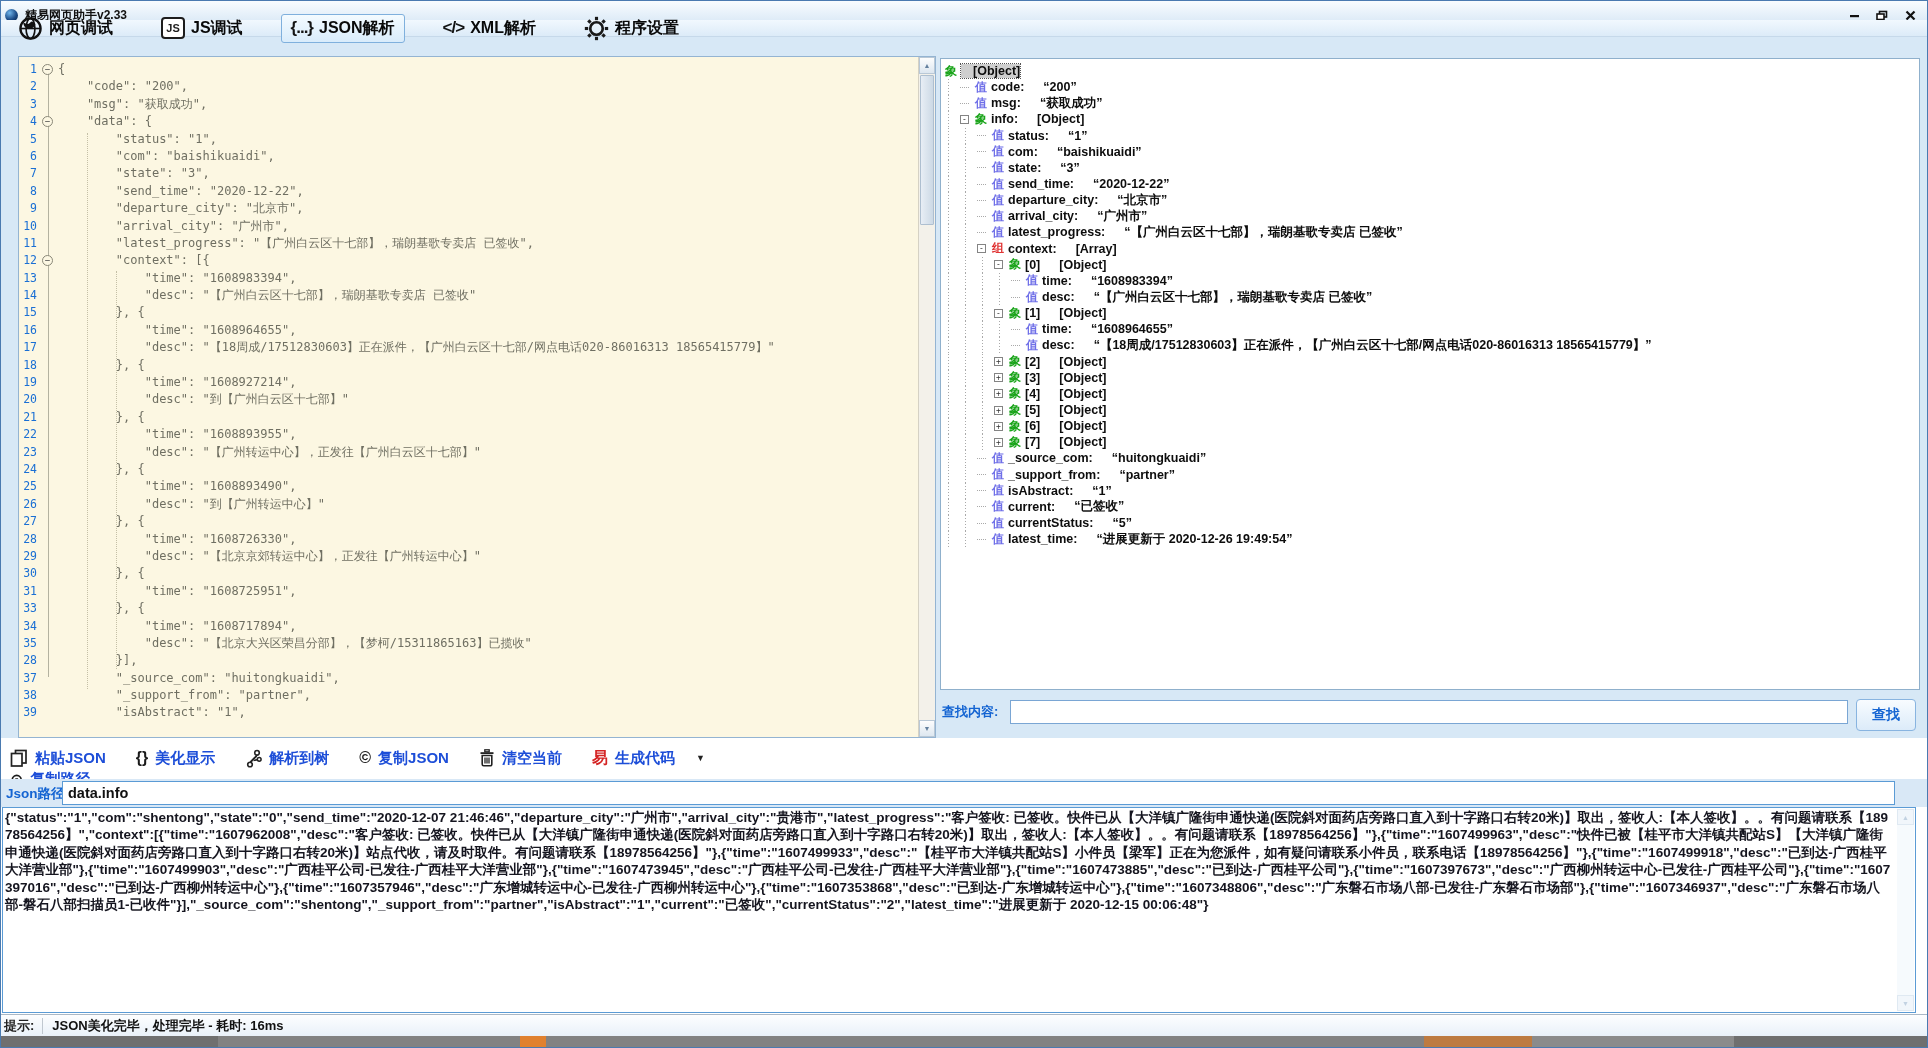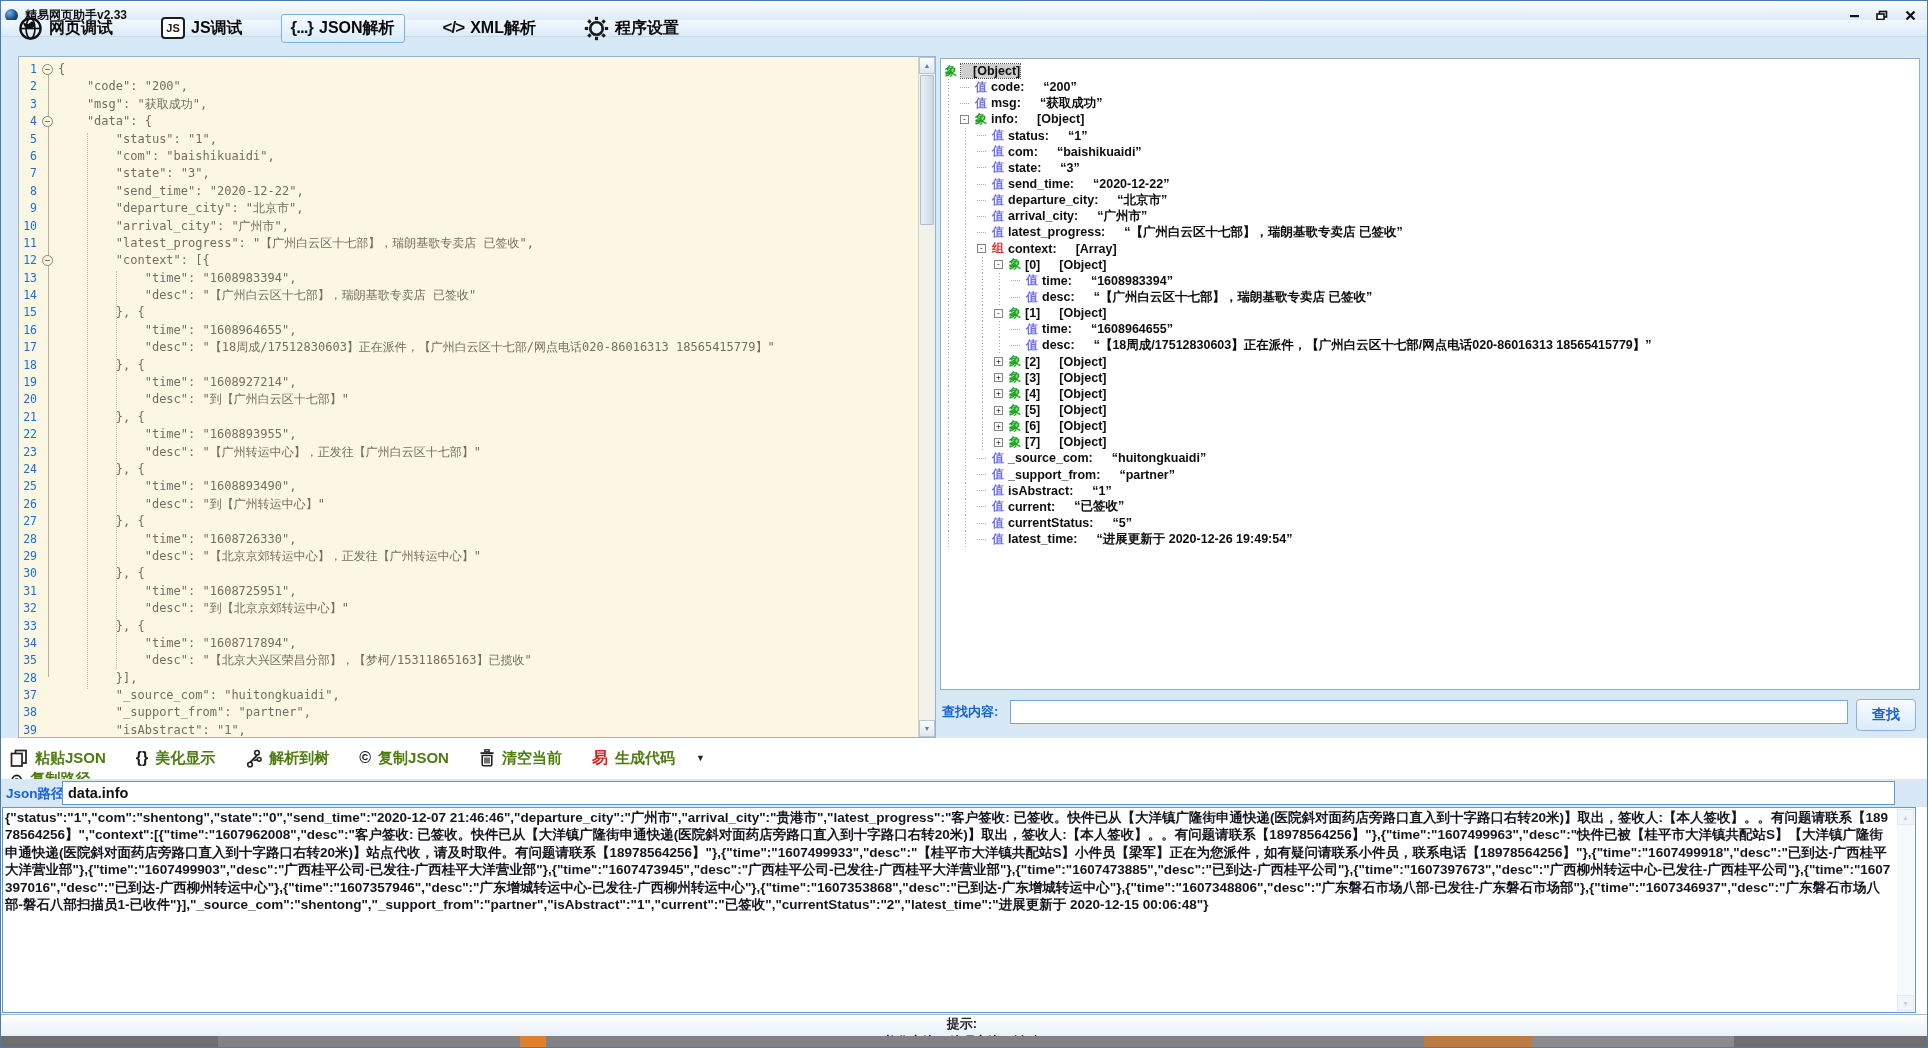--- a/index.html
+++ b/index.html
@@ -70,40 +70,40 @@
   .search-input { position:absolute; left:1010px; top:700px; width:838px; height:24px;
     border:1px solid #7aa6d4; background:#fff; font-size:13px; padding:0 4px; }
   .search-btn { position:absolute; left:1856px; top:699px; width:60px; height:32px;
     background:linear-gradient(#f8fcff,#dcebf9); border:1px solid #88b4e0; border-radius:4px;
     font-size:14px; font-weight:bold; color:#1464d2; }
 
   
   .bottom { position:absolute; left:0; top:738px; width:1928px; height:276px; background:#ffffff; }
   .actions { position:absolute; left:10px; top:744px; height:28px; display:flex; align-items:center; gap:30px; }
   .act { display:flex; align-items:center; gap:7px; background:none; border:none; font-family:inherit; }
-  .act-label { font-size:15px; font-weight:bold; color:#4d7c0f; }
+  .act-label { font-size:15px; font-weight:bold; color:#1d4ed8; }
   .act-glyph { font-size:16px; font-weight:bold; color:#1a1a1a; }
   .act-glyph.red { color:#d42323; }
   .caret { font-size:9px; color:#222; margin-left:14px; }
   .clip-wrap { position:absolute; left:10px; top:770px; height:9px; overflow:hidden; }
 
   .pathrow { position:absolute; left:0; top:779px; width:1928px; height:28px; background:#d9e8f6; }
   .path-label { position:absolute; left:6px; top:6px; font-size:13.5px; font-weight:bold; color:#1464d2; }
   .path-input { position:absolute; left:62px; top:2px; width:1833px; height:24px; border:1px solid #5b9bd5;
     background:#fff; font-size:14.5px; font-weight:bold; color:#111; padding:0 5px; font-family:inherit; }
 
   .rawjson { position:absolute; left:2px; top:807px; width:1914px; height:206px; background:#fff; border:1px solid #5b9bd5; }
   .raw-text { position:absolute; left:0; top:0; right:18px; bottom:0; padding:1px 2px; overflow:hidden;
     font-size:13.5px; font-weight:bold; color:#15151f; line-height:17.4px; word-break:break-all; }
   .raw-sb { position:absolute; top:1px; right:1px; width:17px; height:202px; background:#f6fafd; }
   .raw-sb .sbb { position:absolute; left:0; width:17px; height:16px; background:#f1f6fb; border:1px solid #dfe9f2;
     display:flex; align-items:center; justify-content:center; font-size:7px; color:#c2d2e2; }
 
   .statusbar { position:absolute; left:0; top:1014px; width:1928px; height:22px;
-    background:linear-gradient(#fdfeff,#e9f1f9); border-top:1px solid #aab8c6; display:flex; align-items:center;flex-direction:column; }
+    background:linear-gradient(#fdfeff,#e9f1f9); border-top:1px solid #aab8c6; display:flex; align-items:center; }
   .status-label { font-size:13px; font-weight:bold; color:#222; padding:0 8px 0 4px; }
   .status-sep { width:1px; height:16px; background:#c0c8d0; margin-right:9px; }
   .status-msg { font-size:13px; font-weight:bold; color:#111; }
 
   .sliver { position:absolute; left:0; top:1036px; width:1928px; height:12px; background:#828282; }
   .sliver .seg { position:absolute; top:0; height:12px; }
 
   svg { display:block; }
 </style>
 </head>
@@ -336,25 +336,20 @@
       </div>
       <div class="ed-row">
         <span class="ed-num">30</span>
         <span class="ed-fold"></span>
         <span class="ed-code">        }, {</span>
       </div>
       <div class="ed-row">
         <span class="ed-num">31</span>
         <span class="ed-fold"></span>
         <span class="ed-code">            "time": "1608725951",</span>
-      </div>
-      <div class="ed-row">
-        <span class="ed-num">32</span>
-        <span class="ed-fold"></span>
-        <span class="ed-code">            "desc": "到【北京京郊转运中心】"</span>
       </div>
       <div class="ed-row">
         <span class="ed-num">33</span>
         <span class="ed-fold"></span>
         <span class="ed-code">        }, {</span>
       </div>
       <div class="ed-row">
         <span class="ed-num">34</span>
         <span class="ed-fold"></span>
         <span class="ed-code">            "time": "1608717894",</span>

